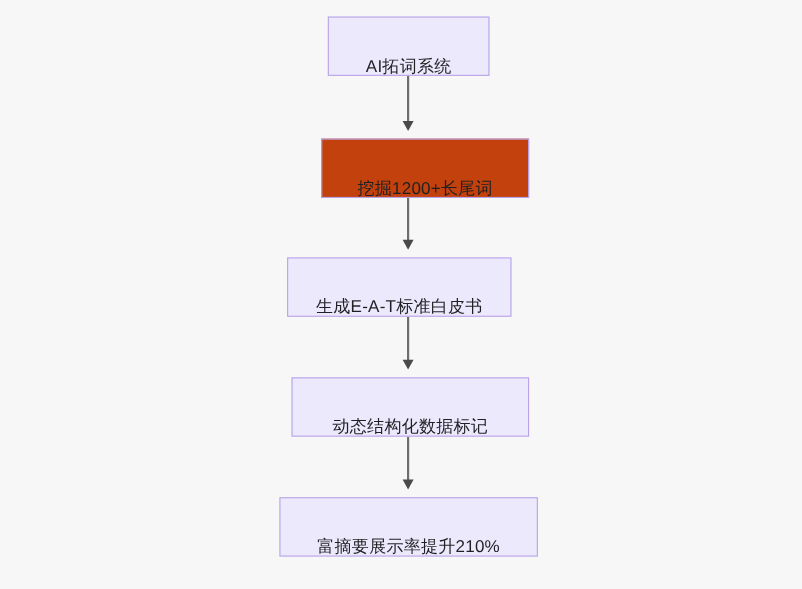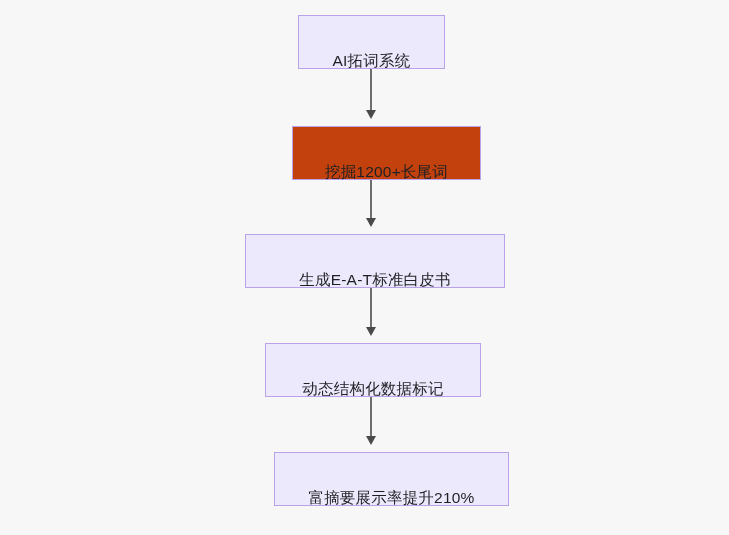--- a/index.html
+++ b/index.html
@@ -76,23 +76,23 @@
         <polygon class="edge-head" points="366,436 376,436 371,445" fill="#4a4a4a"></polygon>
       </g>
     </svg>
   <div id="node-layer">
       <div class="node" style="left: 298px; top: 15px; width: 147px; height: 54px; background: rgb(236, 233, 252); border-color: rgb(184, 163, 232); color: rgb(31, 32, 36);">
         <span class="node-label">AI拓词系统</span>
       </div>
       <div class="node" style="left: 276px; top: 126px; width: 189px; height: 54px; background: #c2410c; border-color: rgb(184, 163, 232); color: rgb(31, 32, 36); margin-left: 16px;">
         <span class="node-label">挖掘1200+长尾词</span>
       </div>
-      <div class="node" style="left: 245px; top: 234px; width: 260px; height: 54px; background: rgb(236, 233, 252); border-color: rgb(184, 163, 232); color: rgb(31, 32, 36);">
+      <div class="node" style="left: 261px; top: 234px; width: 204px; height: 54px; background: rgb(236, 233, 252); border-color: rgb(184, 163, 232); color: rgb(31, 32, 36);">
         <span class="node-label">生成E-A-T标准白皮书</span>
       </div>
       <div class="node" style="left: 265px; top: 343px; width: 216px; height: 54px; background: rgb(236, 233, 252); border-color: rgb(184, 163, 232); color: rgb(31, 32, 36);">
         <span class="node-label">动态结构化数据标记</span>
       </div>
-      <div class="node" style="left: 254px; top: 452px; width: 235px; height: 54px; background: rgb(236, 233, 252); border-color: rgb(184, 163, 232); color: rgb(31, 32, 36); margin-left: 20px;">
+      <div class="node" style="left: 254px; top: 452px; width: 235px; height: 54px; background: rgb(236, 233, 252); border-color: rgb(184, 163, 232); color: rgb(31, 32, 36);">
         <span class="node-label">富摘要展示率提升210%</span>
       </div>
     </div>
 </div>
 
 </body></html>

